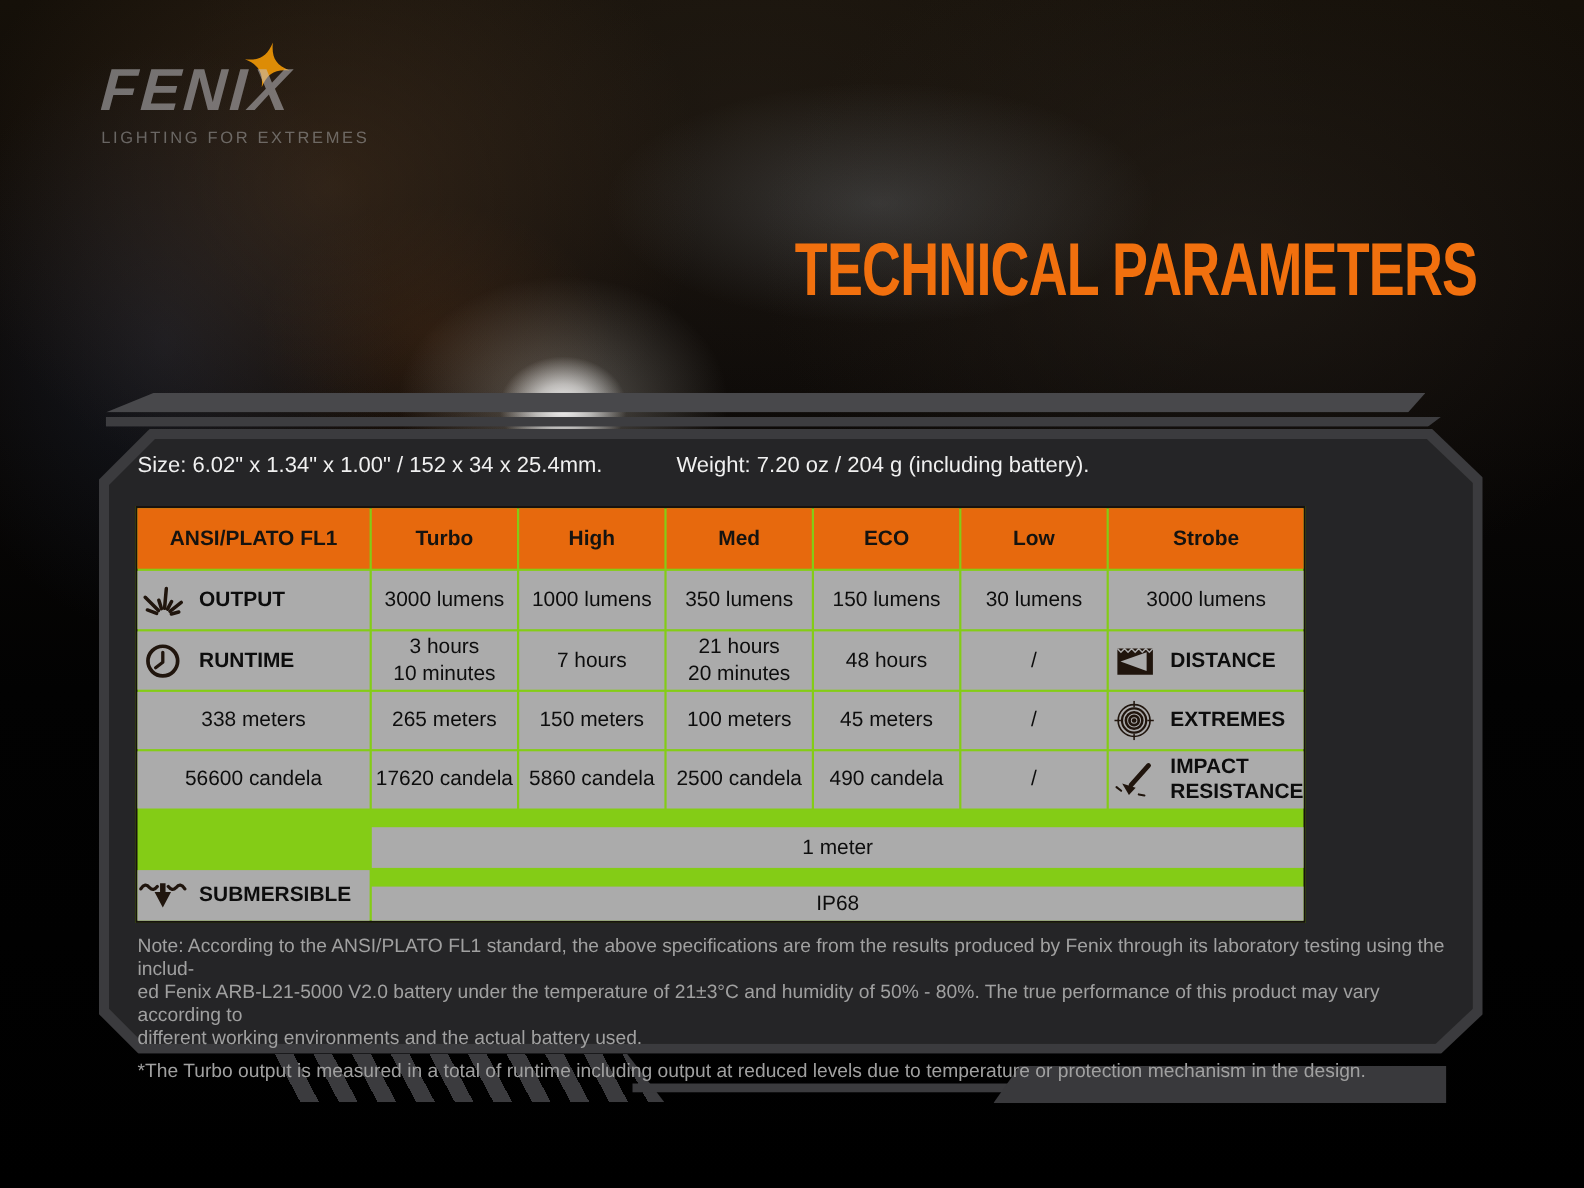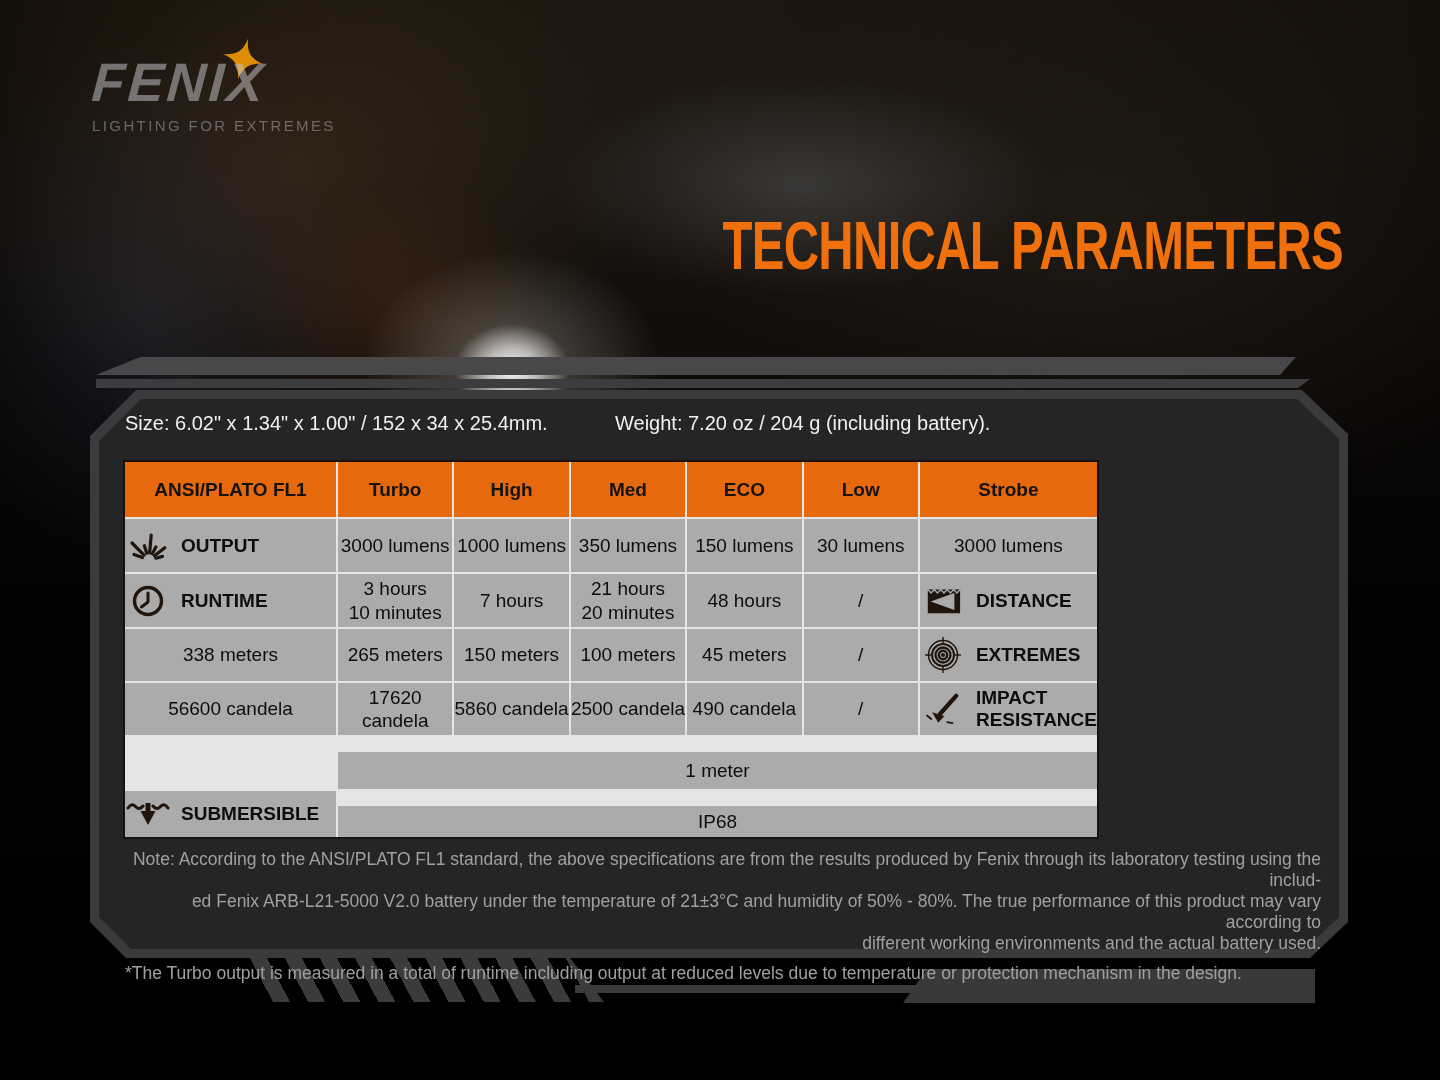--- a/index.html
+++ b/index.html
@@ -47,24 +47,24 @@
   .bottom-line{position:absolute;left:575px;top:985px;width:415px;height:8px;background:#3b3b3e;z-index:3;}
   .bottom-block{position:absolute;left:903px;top:969px;width:412px;height:34px;background:#39393c;z-index:3;
                 clip-path:polygon(24px 0,100% 0,100% 100%,0 100%);}
 
   
   .dims{position:absolute;left:0;top:412px;width:100%;height:28px;color:#f0f0f0;font-size:20px;z-index:5;}
   .dim-size{position:absolute;left:125px;top:0;}
   .dim-weight{position:absolute;left:615px;top:0;text-align:center;}
 
   
-  .spec-table{position:absolute;left:123px;top:460px;width:976px;z-index:5;display:grid;
+  .spec-table{position:absolute;left:123px;top:460px;width:1064px;z-index:5;display:grid;
               grid-template-columns:211px repeat(6,1fr);
               grid-template-rows:55px 53px 53px 52px 52px 52px 46px;
-              gap:2px;background:#e5e5e5;border:2px solid #17120e;box-sizing:border-box;}
+              gap:2px;background:#84cc16;border:2px solid #17120e;box-sizing:border-box;}
   .cell{background:#ababab;display:flex;align-items:center;justify-content:center;
         font-size:19px;color:#0d0d0d;text-align:center;white-space:pre-line;line-height:1.22;}
   .cell.h{background:#e7690d;font-weight:bold;color:#151310;}
   .cell.label{justify-content:flex-start;gap:10px;font-weight:bold;text-align:left;}
   .ric{width:46px;flex:0 0 46px;display:flex;align-items:center;justify-content:center;}
   .ltx{white-space:pre-line;line-height:1.15;}
   .span6{grid-column:2/8;margin-top:15px;}
 
   
   .notes{position:absolute;left:125px;top:849px;width:1196px;z-index:5;color:#a0a0a0;font-size:17.5px;line-height:21px;}
@@ -221,18 +221,18 @@
           <path d="M22 4 V13" stroke="#20150d" stroke-width="5"></path>
           <path d="M14.5 12 L22 26 L29.5 12 Z" fill="#20150d"></path>
         </svg>
       </span>
       <span class="ltx">SUBMERSIBLE</span>
     </div>
     <div class="cell span6">IP68</div>
   </div>
 
   <div class="notes">
-    <div class="note-para" style="white-space:pre-line;text-align:right;">Note: According to the ANSI/PLATO FL1 standard, the above specifications are from the results produced by Fenix through its laboratory testing using the includ-
+    <div class="note-para" style="white-space:pre-line;">Note: According to the ANSI/PLATO FL1 standard, the above specifications are from the results produced by Fenix through its laboratory testing using the includ-
 ed Fenix ARB-L21-5000 V2.0 battery under the temperature of 21±3°C and humidity of 50% - 80%. The true performance of this product may vary according to
 different working environments and the actual battery used.</div>
     <div class="footnote">*The Turbo output is measured in a total of runtime including output at reduced levels due to temperature or protection mechanism in the design.</div>
   </div>
 </div>
 
 </body></html>

